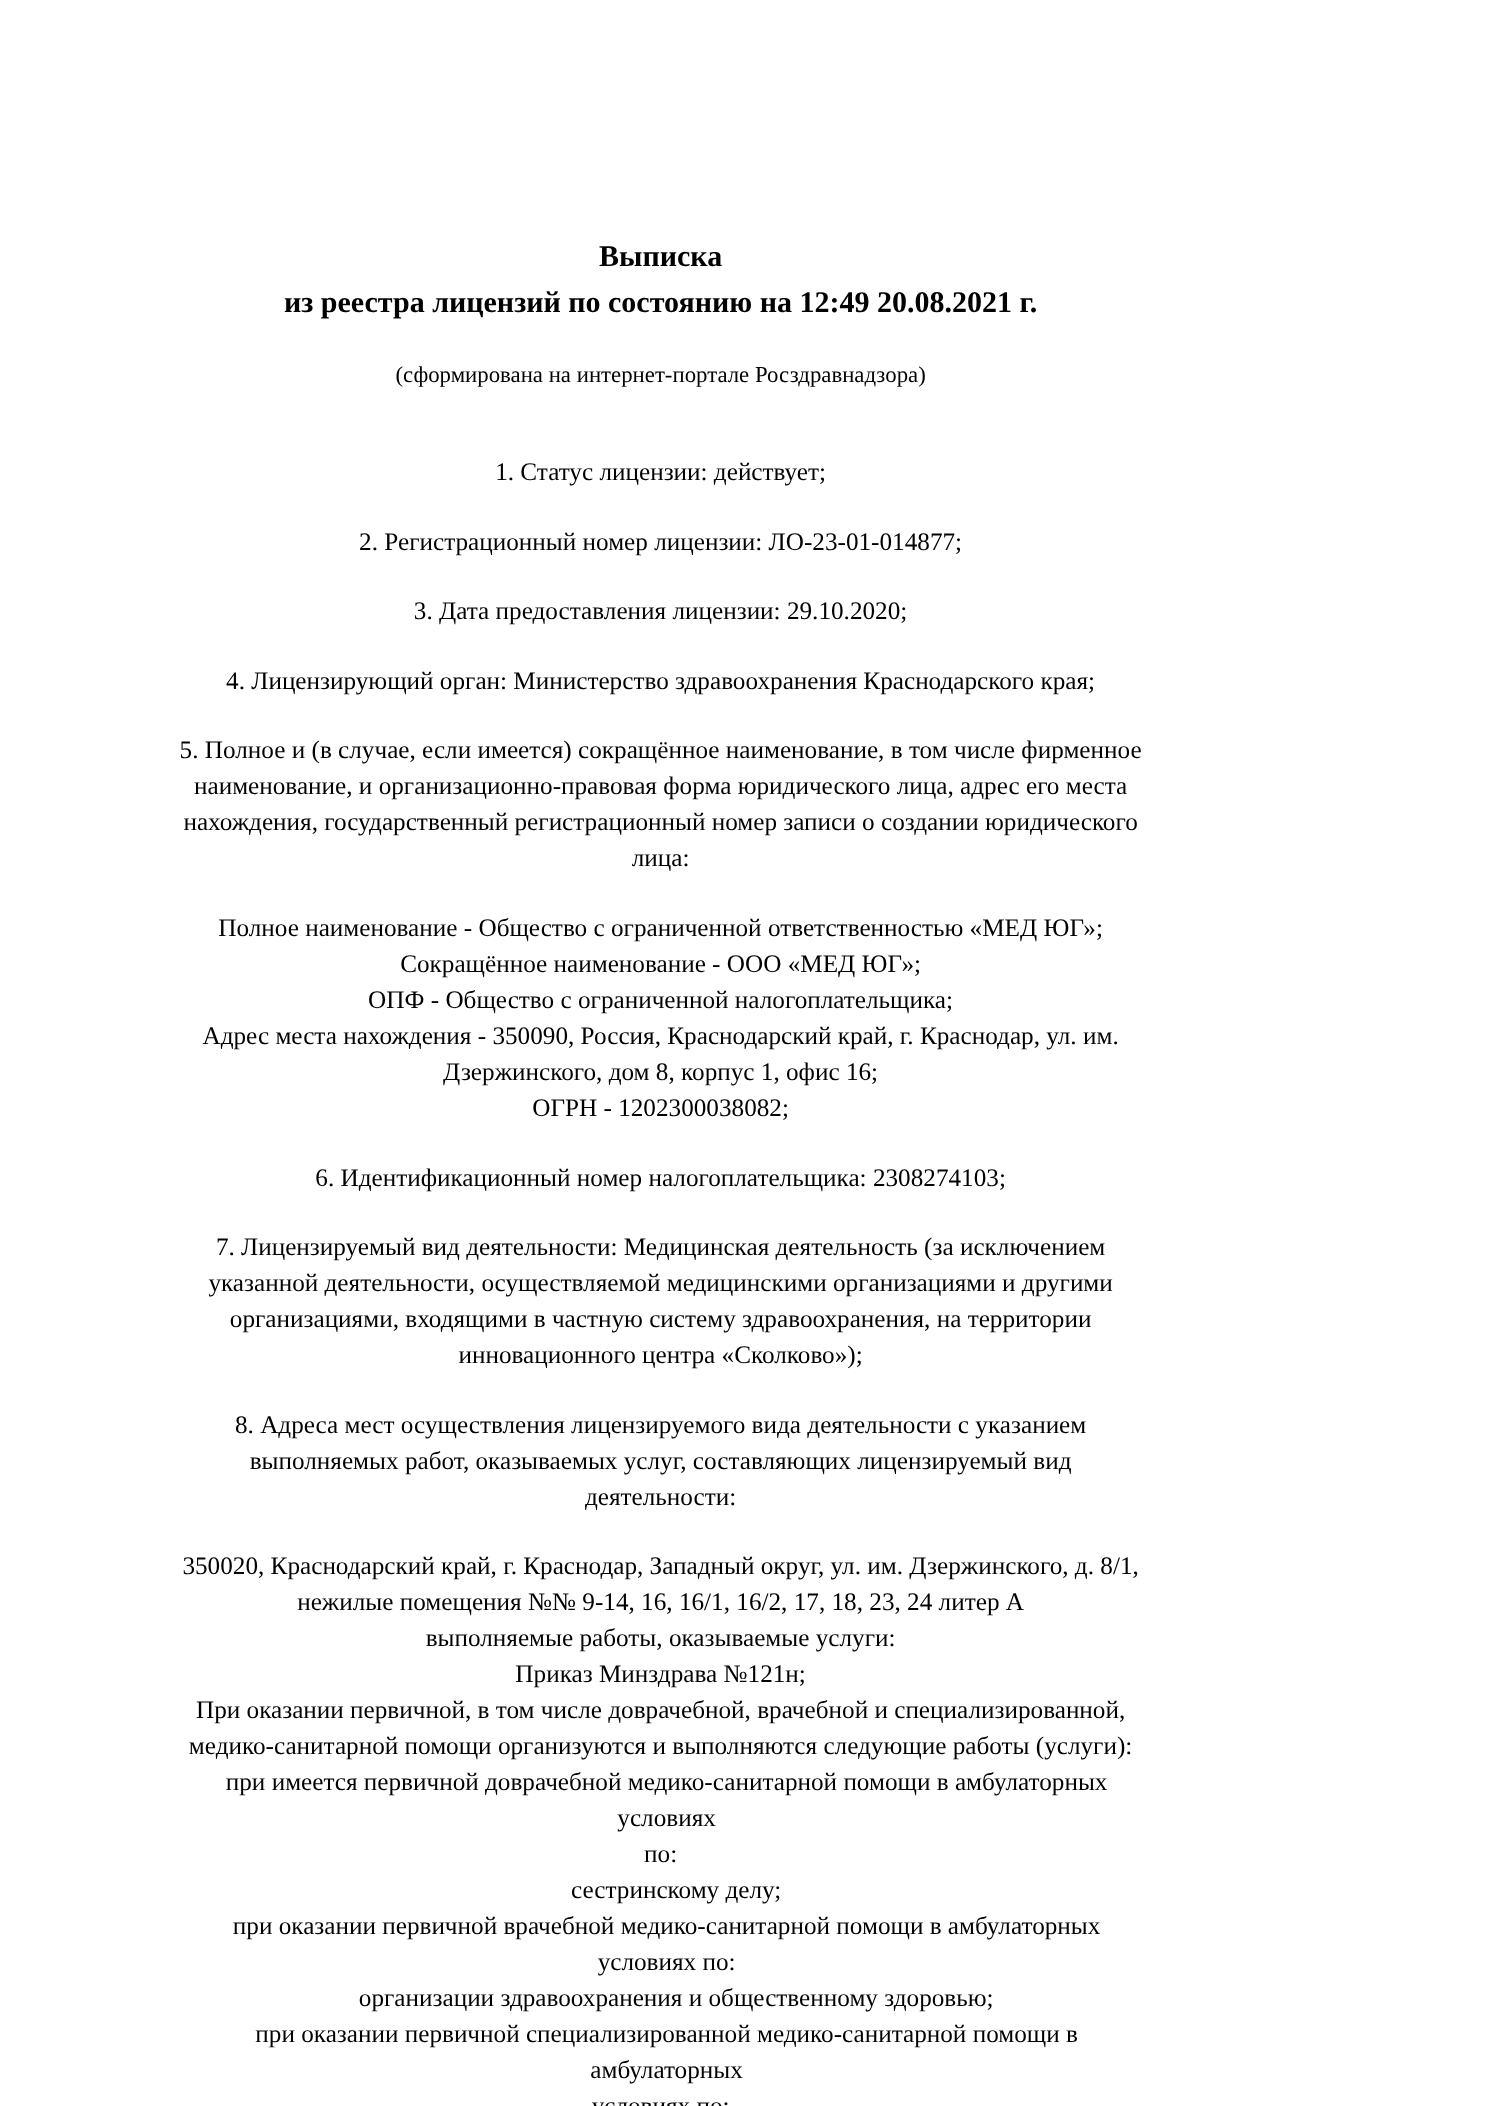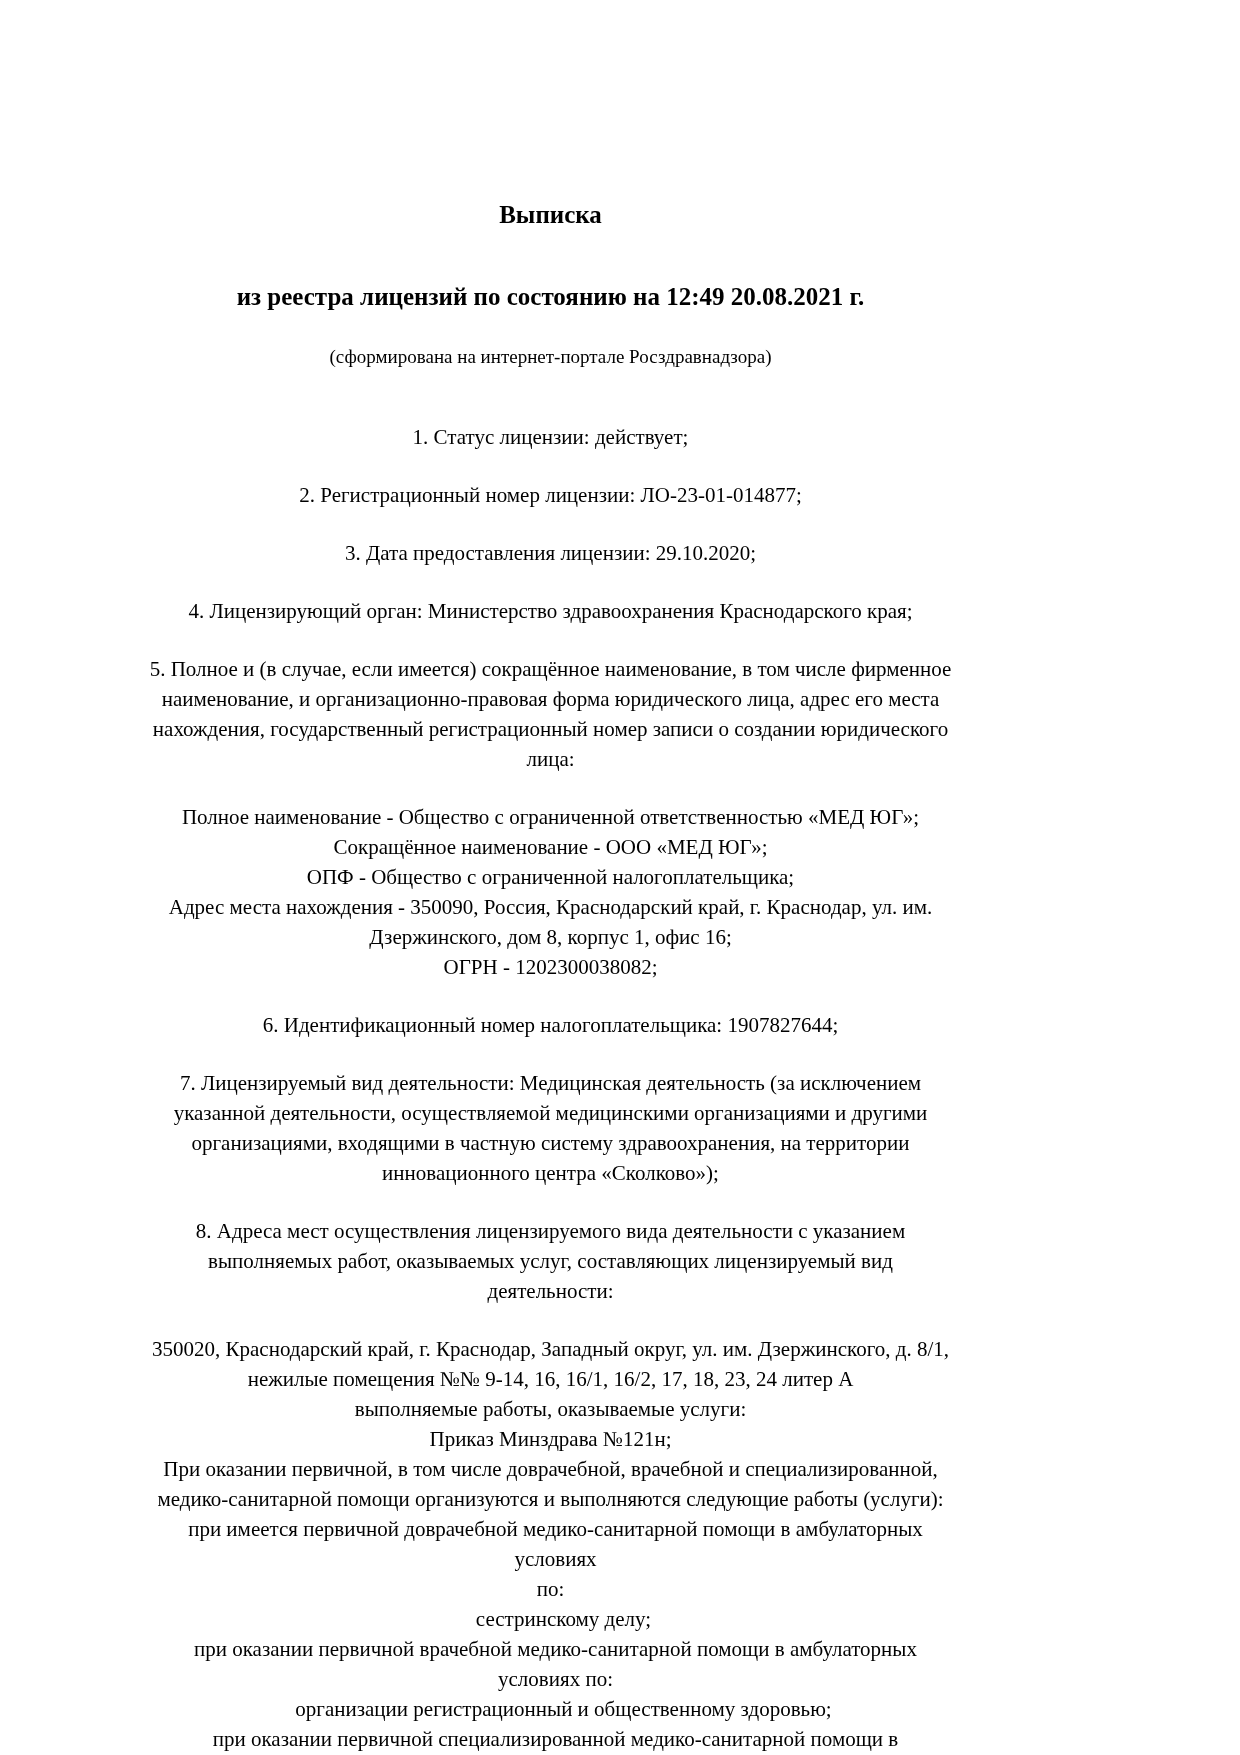--- a/index.html
+++ b/index.html
@@ -22,21 +22,20 @@
   }
   .doc-title {
     text-align: center;
     font-weight: bold;
     font-size: 25px;
     line-height: 38px;
     margin: 0;
   }
   .doc-title .line2 {
     display: block;
-    margin-top: 44px;
   }
   .subtitle {
     text-align: center;
     font-size: 19px;
     line-height: 26px;
     margin: 28px 0 0 0;
   }
   .body-block {
     margin-top: 52px;
   }
@@ -85,36 +84,36 @@
 
     <div class="group">
       <p class="line">Полное наименование - Общество с ограниченной ответственностью «МЕД ЮГ»;</p>
       <p class="line">Сокращённое наименование - ООО «МЕД ЮГ»;</p>
       <p class="line">ОПФ - Общество с ограниченной налогоплательщика;</p>
       <p class="line">Адрес места нахождения - 350090, Россия, Краснодарский край, г. Краснодар, ул. им.</p>
       <p class="line">Дзержинского, дом 8, корпус 1, офис 16;</p>
       <p class="line">ОГРН - 1202300038082;</p>
     </div>
 
-    <p class="para">6. Идентификационный номер налогоплательщика: 1907827644;</p>
+    <p class="para">6. Идентификационный номер налогоплательщика: 2308274103;</p>
 
     <p class="para">7. Лицензируемый вид деятельности: Медицинская деятельность (за исключением указанной деятельности, осуществляемой медицинскими организациями и другими организациями, входящими в частную систему здравоохранения, на территории инновационного центра «Сколково»);</p>
 
     <p class="para">8. Адреса мест осуществления лицензируемого вида деятельности с указанием выполняемых работ, оказываемых услуг, составляющих лицензируемый вид деятельности:</p>
 
     <div class="group">
       <p class="line">350020, Краснодарский край, г. Краснодар, Западный округ, ул. им. Дзержинского, д. 8/1,</p>
       <p class="line">нежилые помещения №№ 9-14, 16, 16/1, 16/2, 17, 18, 23, 24 литер А</p>
       <p class="line">выполняемые работы, оказываемые услуги:</p>
       <p class="line">Приказ Минздрава №121н;</p>
       <p class="line">При оказании первичной, в том числе доврачебной, врачебной и специализированной,</p>
       <p class="line">медико-санитарной помощи организуются и выполняются следующие работы (услуги):</p>
       <p class="line indent1">при имеется первичной доврачебной медико-санитарной помощи в амбулаторных условиях</p>
       <p class="line">по:</p>
       <p class="line indent2">сестринскому делу;</p>
       <p class="line indent1">при оказании первичной врачебной медико-санитарной помощи в амбулаторных условиях по:</p>
-      <p class="line indent2">организации регистрационный и общественному здоровью;</p>
+      <p class="line indent2">организации здравоохранения и общественному здоровью;</p>
       <p class="line indent1">при оказании первичной специализированной медико-санитарной помощи в амбулаторных</p>
       <p class="line">условиях по:</p>
     </div>
 
   </div>
 </div>
 
 </body></html>

